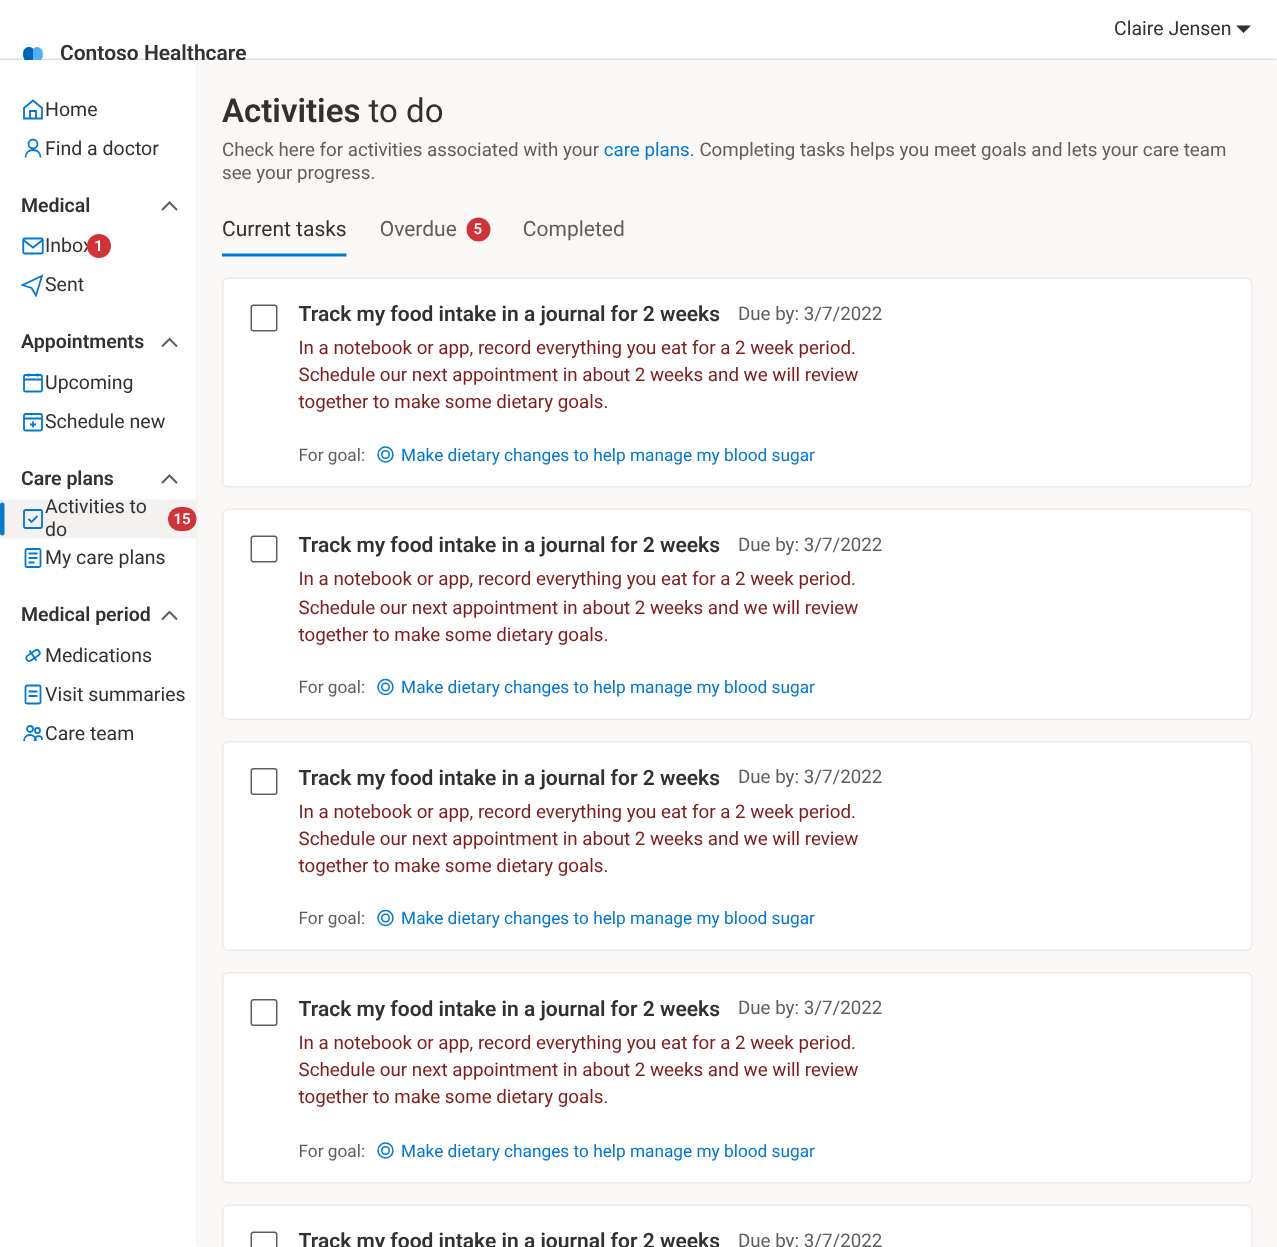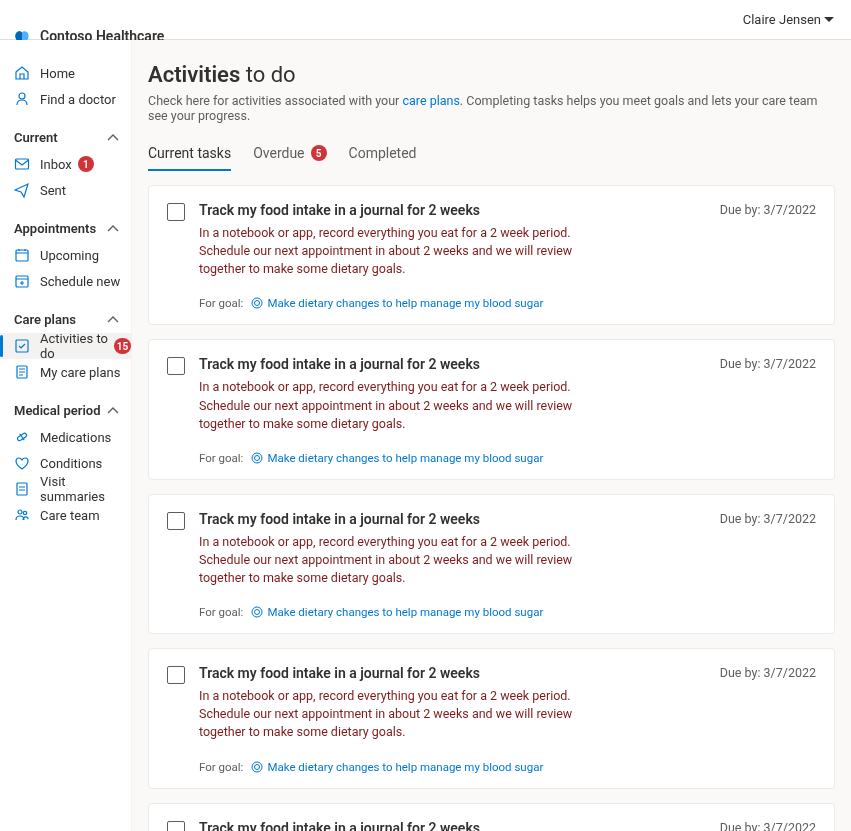--- a/index.html
+++ b/index.html
@@ -34,21 +34,20 @@
   .sidebar {
     width: 132px;
     background: #fff;
     border-right: 1px solid #f3f2f1;
     padding-top: 20px;
     flex-shrink: 0;
   }
   .nav-item {
     display: flex;
     align-items: center;
-    gap: 10px;
     padding: 6px 0 6px 14px;
     font-size: 13px;
     color: #323130;
     cursor: pointer;
     height: 26px;
   }
   .nav-item .icon { width: 16px; height: 16px; display: flex; align-items: center; justify-content: center; color: #0078d4; flex-shrink: 0; }
   .nav-item.active { background: #f3f2f1; position: relative; }
   .nav-item.active::before { content: ""; position: absolute; left: 0; top: 2px; bottom: 2px; width: 3px; background: #0078d4; border-radius: 2px; }
   .nav-item.sub { padding-left: 14px; }
@@ -95,21 +94,21 @@
   .task-card {
     background: #fff; border: 1px solid #edebe9; border-radius: 4px;
     padding: 16px 18px 14px 18px; margin-bottom: 14px;
     display: flex; gap: 14px;
   }
   .checkbox {
     width: 18px; height: 18px; border: 1.5px solid #605e5c; border-radius: 2px;
     flex-shrink: 0; margin-top: 1px; cursor: pointer;
   }
   .task-body { flex: 1; }
-  .task-head { display: flex; justify-content: space-between; align-items: flex-start; }
+  .task-head { display: flex; justify-content: flex-start; align-items: flex-start; gap: 12px; }
   .task-title { font-size: 14px; font-weight: 600; color: #323130; }
   .task-due { font-size: 12.5px; color: #605e5c; white-space: nowrap; }
   .task-desc { font-size: 12.5px; color: #7f1d1d; margin-top: 6px; line-height: 1.45; max-width: 420px; }
   .task-goal { font-size: 11.5px; color: #605e5c; margin-top: 18px; display: flex; align-items: center; gap: 8px; }
   .task-goal .goal-label { color: #605e5c; }
   .task-goal a { color: #0078d4; text-decoration: none; display: inline-flex; align-items: center; gap: 4px; }
   .target-icon { width: 12px; height: 12px; color: #0078d4; }
 
   svg { display: block; }
 </style>
@@ -153,21 +152,21 @@
       <span class="icon">
         <svg width="16" height="16" viewBox="0 0 16 16" fill="none" stroke="#0078d4" stroke-width="1.2">
             <circle cx="8" cy="5" r="3"></circle>
             <path d="M3 14c0-3 2-5 5-5s5 2 5 5"></path>
           </svg>
       </span>
       <span>Find a doctor</span>
     </div>
 
     <div class="nav-section-header">
-      <span>Current</span>
+      <span>Medical</span>
       <span class="chev">
         <svg width="12" height="12" viewBox="0 0 12 12">
             <path d="M1 8l5-5 5 5" fill="none" stroke="#605e5c" stroke-width="1.4"></path>
           </svg>
       </span>
     </div>
     <div class="nav-item sub">
       <span class="icon">
         <svg width="16" height="16" viewBox="0 0 16 16" fill="none" stroke="#0078d4" stroke-width="1.2">
             <rect x="1.5" y="3" width="13" height="10" rx="1"></rect>
@@ -250,28 +249,20 @@
       </span>
     </div>
     <div class="nav-item sub">
       <span class="icon">
         <svg width="16" height="16" viewBox="0 0 16 16" fill="none" stroke="#0078d4" stroke-width="1.2">
             <rect x="3" y="6" width="10" height="4" rx="2" transform="rotate(-35 8 8)"></rect>
             <path d="M8 4l0 8" transform="rotate(-35 8 8)"></path>
           </svg>
       </span>
       <span>Medications</span>
-    </div>
-    <div class="nav-item sub">
-      <span class="icon">
-        <svg width="16" height="16" viewBox="0 0 16 16" fill="none" stroke="#0078d4" stroke-width="1.2">
-            <path d="M8 14s-6-4-6-8c0-2 1.5-3 3-3 1.2 0 2.3.8 3 2 .7-1.2 1.8-2 3-2 1.5 0 3 1 3 3 0 4-6 8-6 8z"></path>
-          </svg>
-      </span>
-      <span>Conditions</span>
     </div>
     <div class="nav-item sub">
       <span class="icon">
         <svg width="16" height="16" viewBox="0 0 16 16" fill="none" stroke="#0078d4" stroke-width="1.2">
             <rect x="3" y="2" width="10" height="12" rx="1"></rect>
             <path d="M5 6h6M5 9h6"></path>
           </svg>
       </span>
       <span>Visit summaries</span>
     </div>

